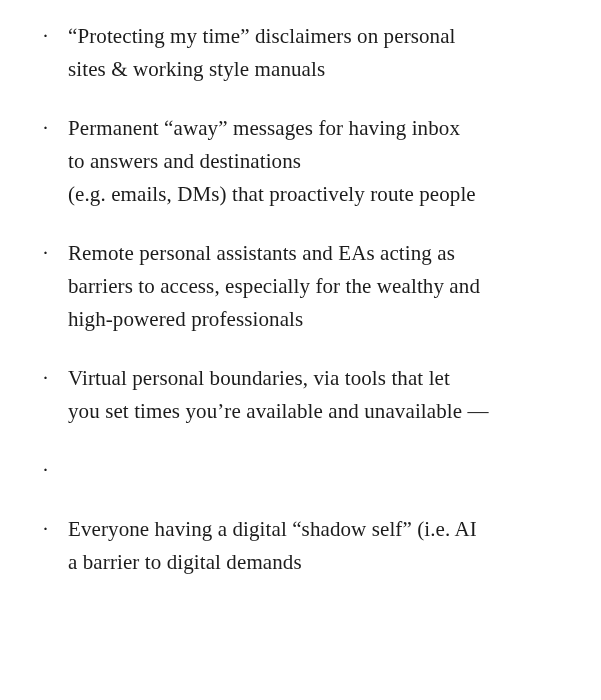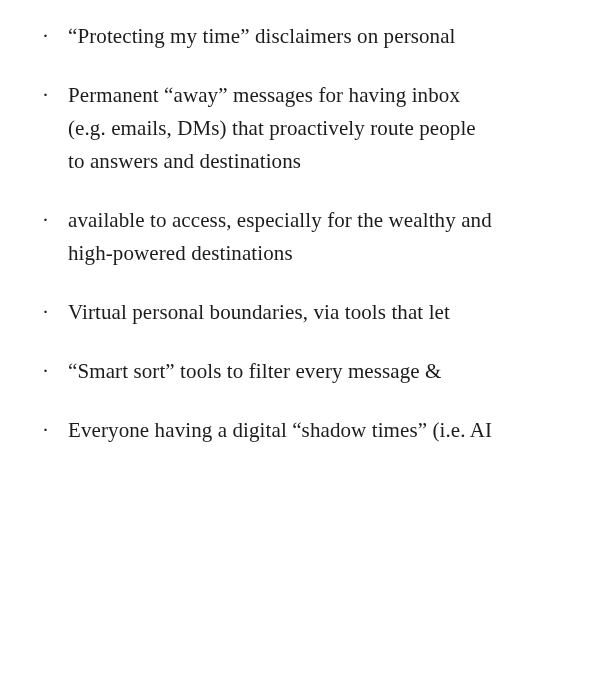--- a/index.html
+++ b/index.html
@@ -55,49 +55,52 @@
 </style>
 </head>
 <body>
 
 <main class="page">
   <ul class="bullet-list" id="bullet-list">
       <li class="list-item">
         <span class="bullet">·</span>
         <div class="item-lines">
           <div class="item-line">“Protecting my time” disclaimers on personal</div>
+          <div class="item-line">sites &amp; working style manuals</div>
         </div>
       </li>
       <li class="list-item">
         <span class="bullet">·</span>
         <div class="item-lines">
           <div class="item-line">Permanent “away” messages for having inbox</div>
+          <div class="item-line">to answers and destinations</div>
           <div class="item-line">(e.g. emails, DMs) that proactively route people</div>
-          <div class="item-line">to answers and destinations</div>
         </div>
       </li>
       <li class="list-item">
         <span class="bullet">·</span>
         <div class="item-lines">
-          <div class="item-line">available to access, especially for the wealthy and</div>
-          <div class="item-line">high-powered destinations</div>
+          <div class="item-line">Remote personal assistants and EAs acting as</div>
+          <div class="item-line">barriers to access, especially for the wealthy and</div>
+          <div class="item-line">high-powered professionals</div>
         </div>
       </li>
       <li class="list-item">
         <span class="bullet">·</span>
         <div class="item-lines">
           <div class="item-line">Virtual personal boundaries, via tools that let</div>
+          <div class="item-line">you set times you’re available and unavailable —</div>
         </div>
       </li>
       <li class="list-item">
         <span class="bullet">·</span>
         <div class="item-lines">
-          <div class="item-line">“Smart sort” tools to filter every message &amp;</div>
         </div>
       </li>
       <li class="list-item">
         <span class="bullet">·</span>
         <div class="item-lines">
-          <div class="item-line">Everyone having a digital “shadow times” (i.e. AI</div>
+          <div class="item-line">Everyone having a digital “shadow self” (i.e. AI</div>
+          <div class="item-line">a barrier to digital demands</div>
         </div>
       </li>
     </ul>
 </main>
 
 </body></html>

